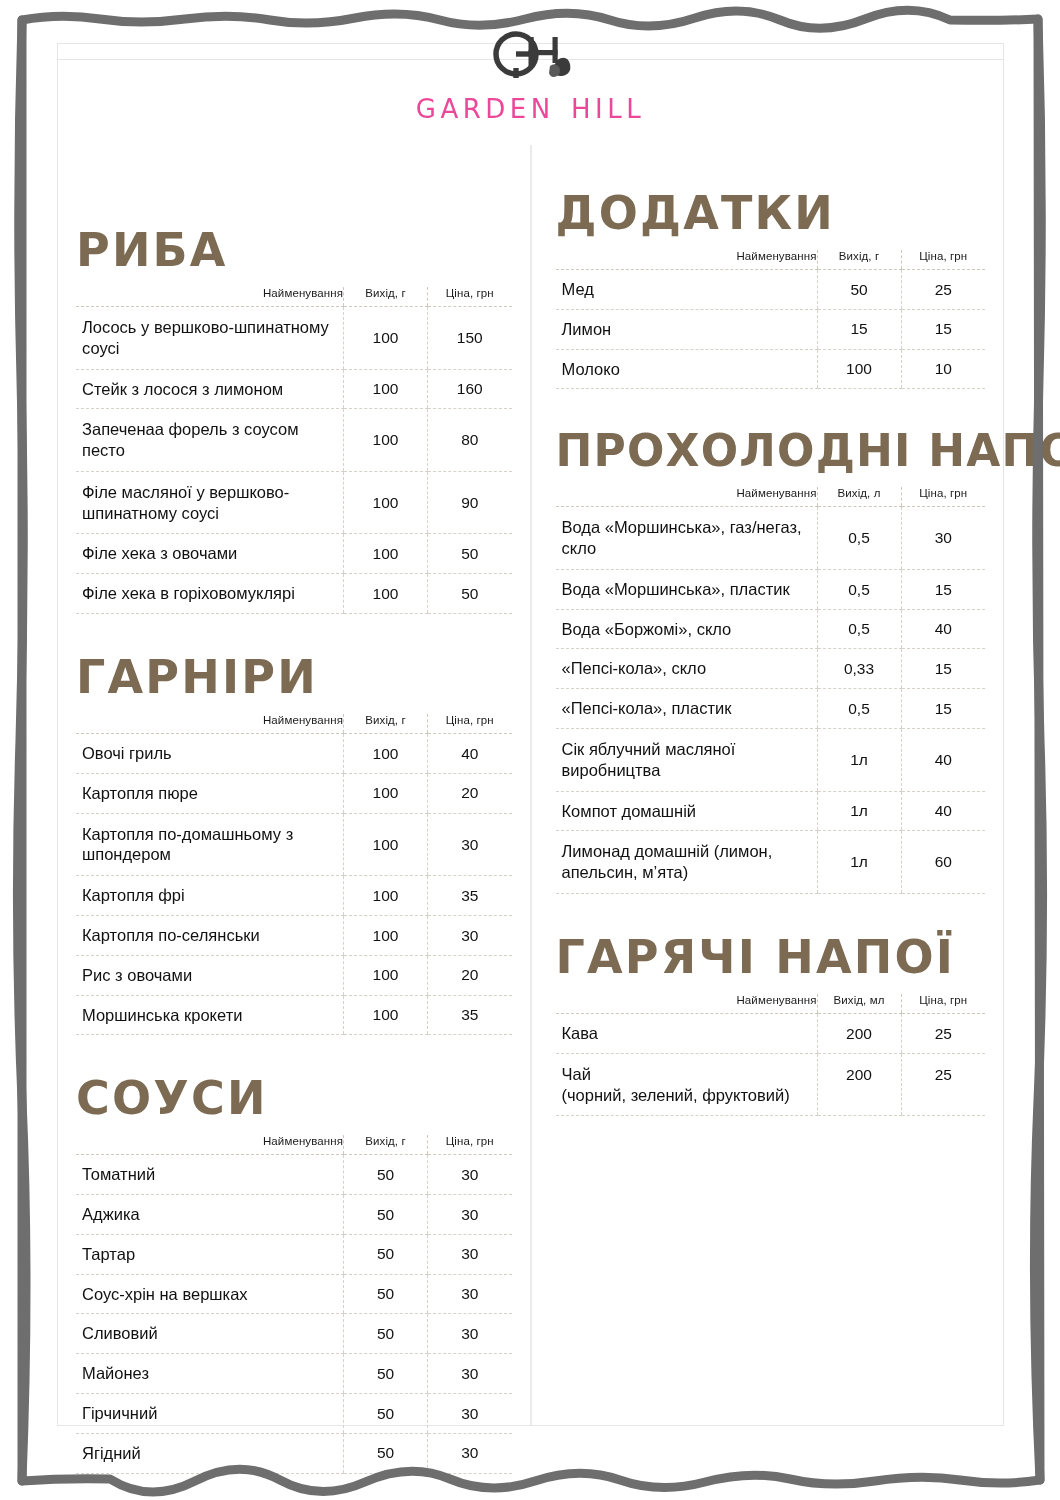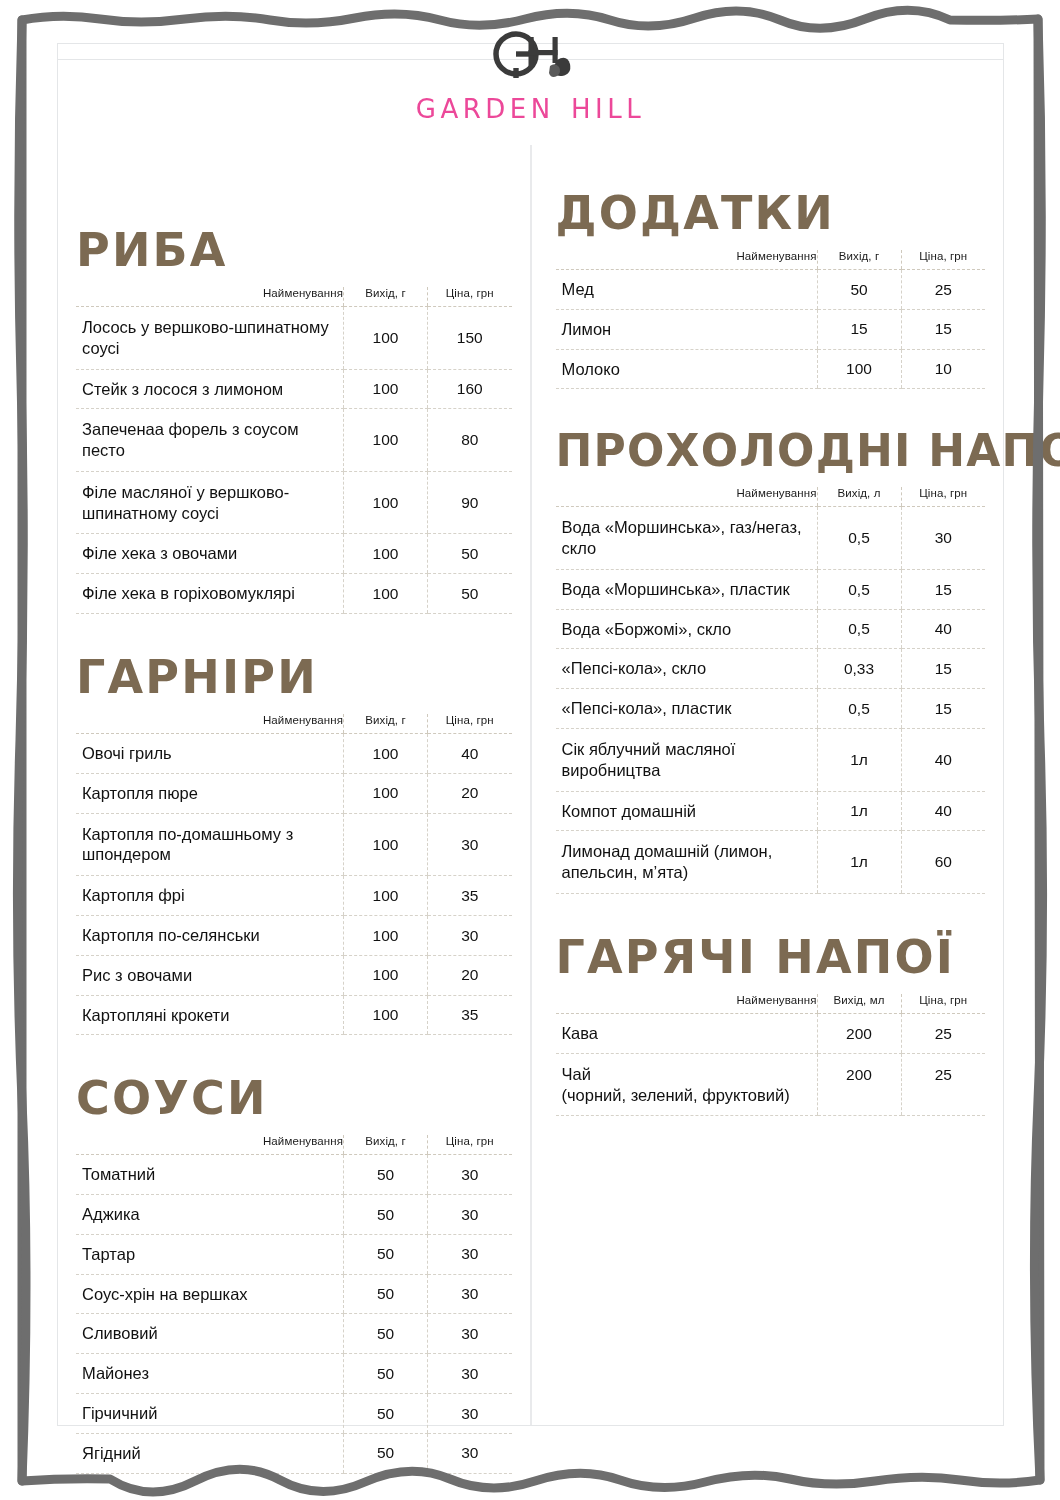--- a/index.html
+++ b/index.html
@@ -310,21 +310,21 @@
                 <td class="td-name">Картопля по-селянськи</td>
                 <td class="td-out">100</td>
                 <td class="td-price">30</td>
               </tr>
               <tr>
                 <td class="td-name">Рис з овочами</td>
                 <td class="td-out">100</td>
                 <td class="td-price">20</td>
               </tr>
               <tr>
-                <td class="td-name">Картопляні крокети</td>
+                <td class="td-name">Моршинська крокети</td>
                 <td class="td-out">100</td>
                 <td class="td-price">35</td>
               </tr>
             </tbody>
           </table>
         </div>
 
         <div class="section">
           <div class="section-title">СОУСИ</div>
           <table class="menu">

